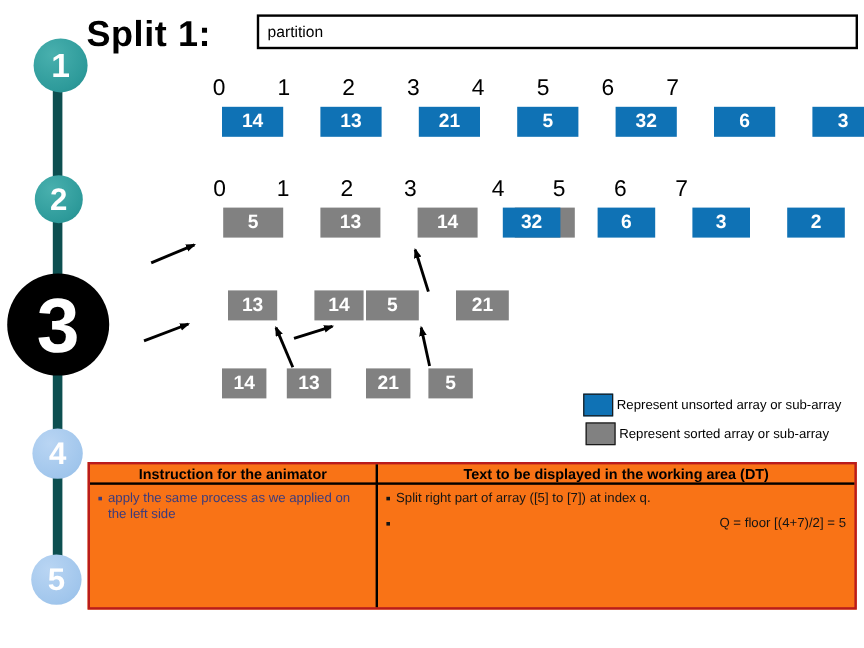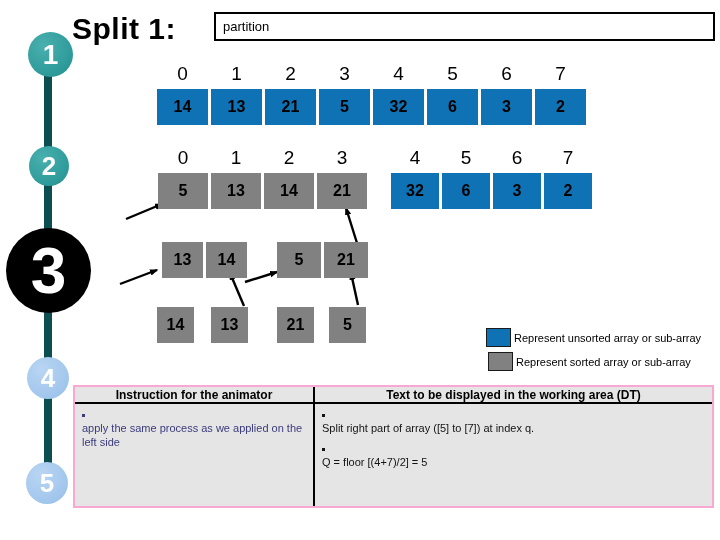--- a/index.html
+++ b/index.html
@@ -22,22 +22,22 @@
   #circle-5{left:26px;top:462px;width:42px;height:42px;font-size:26px;}
   
   .page-title{position:absolute;left:72px;top:12px;font-size:30px;font-weight:bold;letter-spacing:0.5px;}
   .operation-box{
     position:absolute;left:214px;top:12px;width:490px;height:25px;border:2px solid #000;
     display:flex;align-items:center;padding-left:7px;font-size:13px;background:#fff;
   }
   
   .cellrow{position:absolute;display:flex;gap:3px;z-index:1;}
   .cell{
-    height:36px;display:flex;align-items:center;justify-content:center;
-    color:#000000;font-weight:bold;font-size:16px;
+    height:25px;display:flex;align-items:center;justify-content:center;
+    color:#ffffff;font-weight:bold;font-size:16px;margin-left:28px;
   }
   .cell.blue{background:#0f72b5;}
   .cell.gray{background:#818181;}
   .idx{color:#000;font-size:19px;text-align:center;display:flex;align-items:flex-end;justify-content:center;}
   .w51{width:51px;} .w50{width:50px;} .w48{width:48px;} .w41{width:41px;} .w44{width:44px;} .w37{width:37px;}
   #row1-indices{left:157px;top:61px;height:24px;}
   #row1-cells{left:157px;top:89px;}
   #row2-indices-left{left:158px;top:145px;height:24px;}
   #row2-cells-left{left:158px;top:173px;}
   #row2-indices-right{left:391px;top:145px;height:24px;}
@@ -50,29 +50,29 @@
   #arrows{position:absolute;left:0;top:0;width:720px;height:540px;z-index:0;pointer-events:none;}
   
   .legend-item{position:absolute;display:flex;align-items:center;gap:3px;font-size:11px;white-space:nowrap;}
   #legend-unsorted{left:486px;top:328px;}
   #legend-sorted{left:488px;top:352px;}
   .legend-swatch{width:23px;height:17px;border:1px solid #1a1a1a;flex:none;}
   .swatch-blue{background:#0f72b5;}
   .swatch-gray{background:#818181;}
   
   .info-table{
-    position:absolute;left:73px;top:385px;width:637px;height:119px;border:2px solid #f9a8d4;
-    display:grid;grid-template-columns:240px 1fr;grid-template-rows:17px 1fr;background:#e5e5e5;
+    position:absolute;left:73px;top:385px;width:637px;height:119px;border:2px solid #b91c1c;
+    display:grid;grid-template-columns:240px 1fr;grid-template-rows:17px 1fr;background:#f97316;
   }
   .th{font-weight:bold;font-size:12px;display:flex;align-items:center;justify-content:center;border-bottom:2px solid #000;}
   .col-divider{border-right:2px solid #000;}
   .td{padding:5px 7px;font-size:11px;line-height:1.25;}
   .td-animator{color:#3b3b7d;}
   .td-display{color:#141414;}
-  .bullet-item{display:flex;gap:5px;flex-direction:column;}
+  .bullet-item{display:flex;gap:5px;}
   .bullet-item + .bullet-item{margin-top:7px;justify-content:space-between;}
   .bullet-square{width:3px;height:3px;background:currentColor;margin-top:5px;flex:none;}
 </style>
 </head>
 <body>
 
 <svg id="arrows" viewBox="0 0 720 540" xmlns="http://www.w3.org/2000/svg">
   <defs>
     <marker id="ah" markerWidth="10" markerHeight="8" refX="7" refY="3.2" orient="auto" markerUnits="userSpaceOnUse">
       <path d="M0,0 L8.5,3.2 L0,6.4 z" fill="#000"></path>

